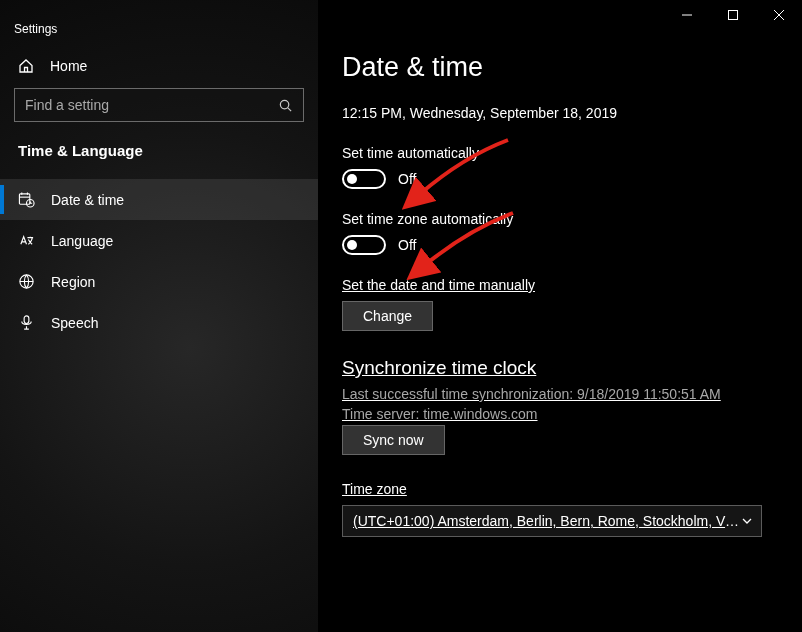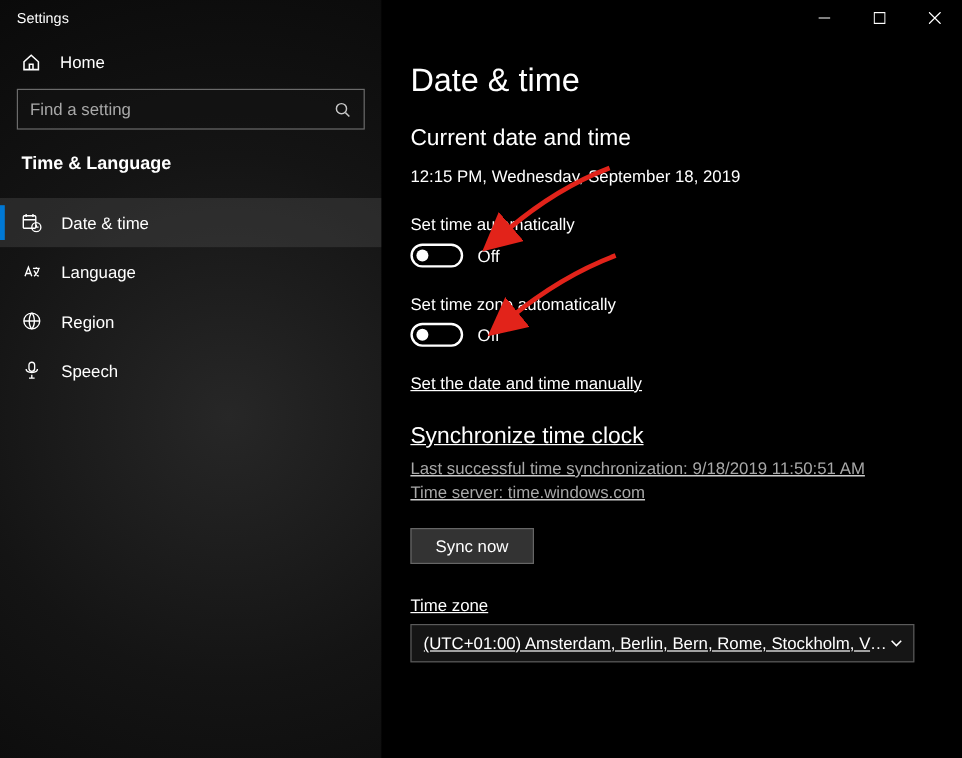--- a/index.html
+++ b/index.html
@@ -10,21 +10,21 @@
     color: #fff;
     display: flex;
     font-size: 14px;
     position: relative;
   }
   
   .sidebar {
     width: 318px;
     height: 100%;
     background: radial-gradient(circle at 60% 55%, #272727 0%, #141414 55%, #0a0a0a 100%);
-    padding-top: 2px;
+    padding-top: 16px;
     position: relative;
   }
   .app-title {
     font-size: 12px;
     padding: 6px 0 12px 14px;
     color: #fff;
     font-weight: 400;
   }
   .home-row {
     display: flex;
@@ -238,47 +238,47 @@
         </svg>
     </div>
     <div class="title-btn">
       <svg width="10" height="10" stroke="#fff" stroke-width="1">
           <path d="M0 0 L10 10 M10 0 L0 10"></path>
         </svg>
     </div>
   </div>
 
   <h1>Date &amp; time</h1>
-  <h2>Current date and time</h2>
   <div class="datetime-now">12:15 PM, Wednesday, September 18, 2019</div>
 
   <div class="setting-label">Set time automatically</div>
   <div class="toggle-row">
     <div class="toggle">
         <div class="knob"></div>
       </div>
     <div class="toggle-state">Off</div>
   </div>
 
   <div class="setting-label">Set time zone automatically</div>
   <div class="toggle-row">
     <div class="toggle">
         <div class="knob"></div>
       </div>
     <div class="toggle-state">Off</div>
   </div>
 
   <div class="block">
     <div class="setting-label">Set the date and time manually</div>
+    <div class="btn">Change</div>
   </div>
 
   <div class="block">
     <h2 style="margin-bottom:6px;">Synchronize time clock</h2>
     <div class="muted">Last successful time synchronization: 9/18/2019 11:50:51 AM</div>
-    <div class="muted" style="margin-bottom:20px;">Time server: time.windows.com</div>
+    <div class="muted" style="margin-bottom:1px;">Time server: time.windows.com</div>
     <div class="btn">Sync now</div>
   </div>
 
   <div class="block" style="margin-bottom:0;">
     <div class="setting-label">Time zone</div>
     <div class="dropdown">
       <span class="text">(UTC+01:00) Amsterdam, Berlin, Bern, Rome, Stockholm, Vie...</span>
       <span class="icon">
         <svg width="12" height="12" viewBox="0 0 12 12" fill="none" stroke="#fff" stroke-width="1.3">
             <path d="M2 4 L6 8 L10 4"></path>

